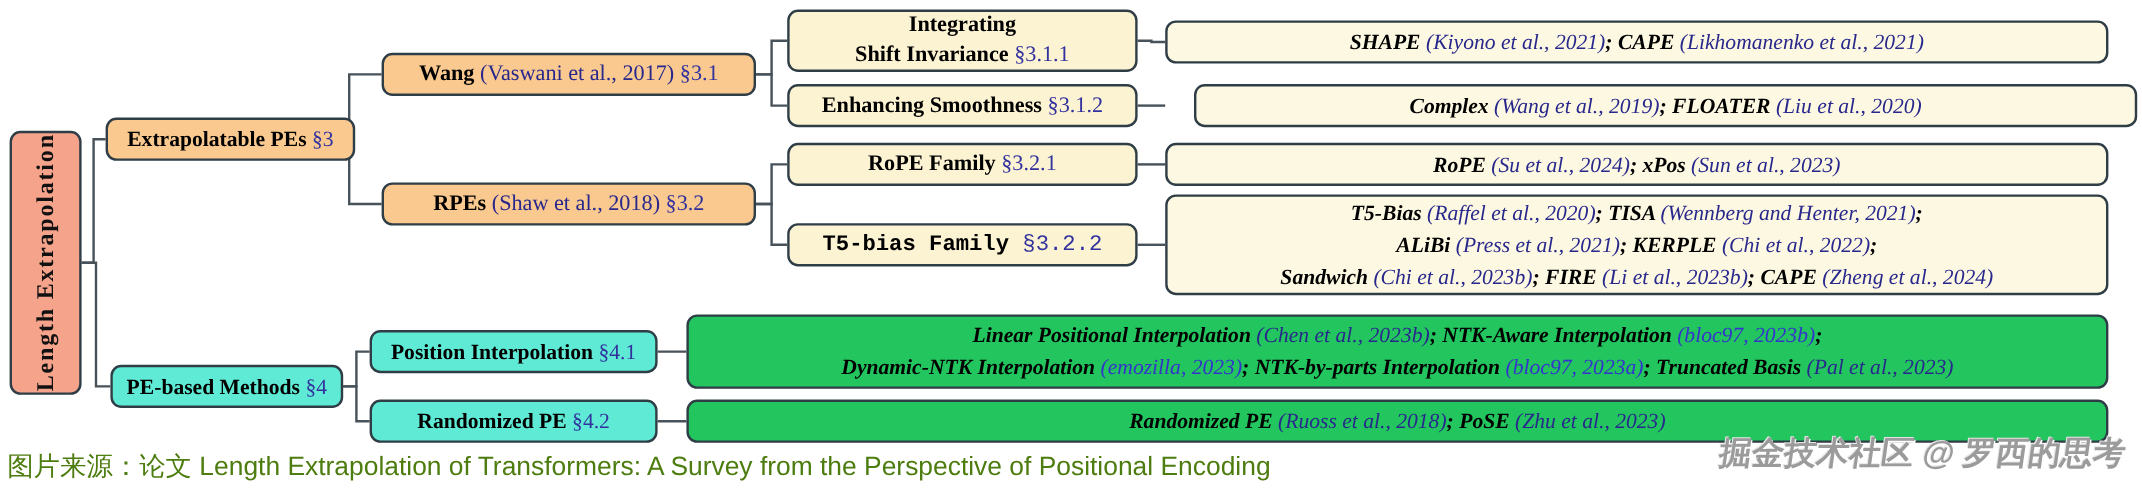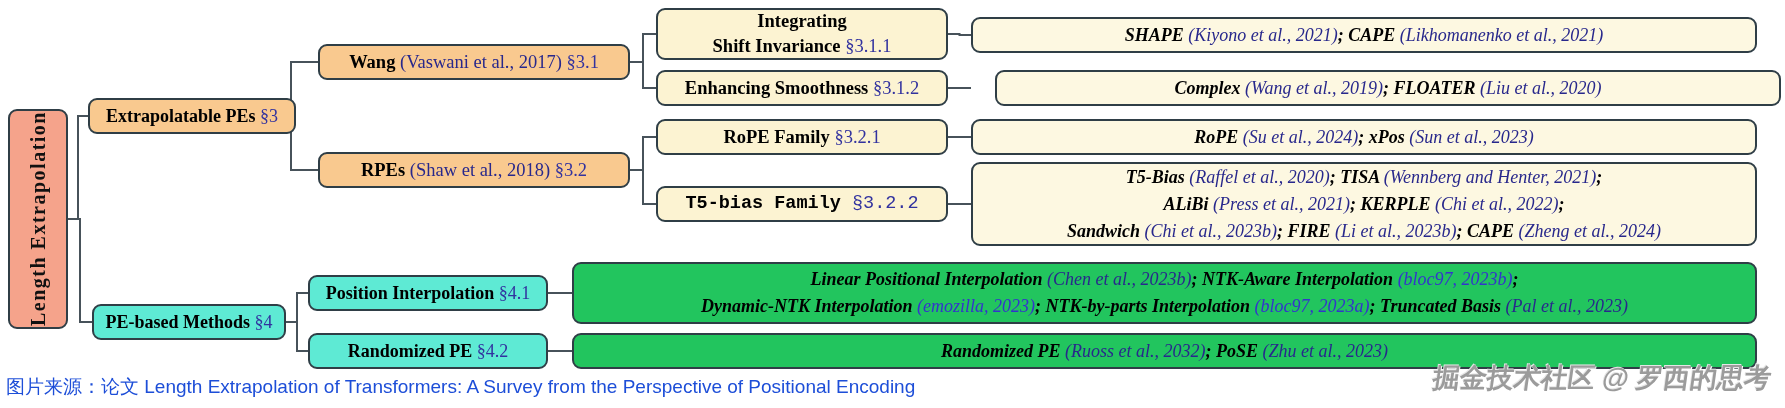--- a/index.html
+++ b/index.html
@@ -17,21 +17,21 @@
   .f-green {background:#22c55e;}
   .leaf{font-size:18px;font-style:italic;}
   .vtext{writing-mode:vertical-rl;transform:rotate(180deg);font-size:20px;font-weight:bold;
          letter-spacing:1.5px;color:#111;}
   .seg-b{font-weight:bold;color:#000;}
   .seg-p{font-weight:bold;color:#000;}
   .seg-c{font-weight:normal;color:#28288c;}
   .seg-s{font-weight:normal;color:#32329f;}
   .seg-l{font-weight:normal;color:#3434cc;}
   #caption{position:absolute;left:6px;top:374px;font-family:"Liberation Sans",sans-serif;
-           font-size:19px;color:#1d4ed8;white-space:nowrap;}
+           font-size:22px;color:#4d7c0f;white-space:nowrap;}
   #watermark{position:absolute;right:14px;top:360px;font-family:"Liberation Sans",sans-serif;
              font-size:27px;font-weight:bold;color:#9b9b9b;transform:skewX(-8deg);
              text-shadow:1px 1px 0 #ffffff,-1px -1px 0 #e6e6e6;white-space:nowrap;}
 </style>
 </head>
 <body>
 
 <div id="canvas">
   <svg id="wires" viewBox="0 0 1785 408">
       <path d="M68 219 H78 V116 H88" fill="none" stroke="#47525a" stroke-width="2"></path>
@@ -110,18 +110,18 @@
 
   <div class="box f-teal" style="left:308px;top:333px;width:240px;height:36px;font-size:18px;">
       <span><span class="seg-b">Randomized PE </span><span class="seg-s">§4.2</span></span>
     </div>
 
   <div class="box f-green leaf" style="left:572px;top:262px;width:1185px;height:62px;line-height:1.5;">
       <span><span class="seg-b">Linear Positional Interpolation</span><span class="seg-p"> </span><span class="seg-c">(Chen et al., 2023b)</span><span class="seg-p">; </span><span class="seg-b">NTK-Aware Interpolation</span><span class="seg-p"> </span><span class="seg-l">(bloc97, 2023b)</span><span class="seg-p">;</span><br><span class="seg-b">Dynamic-NTK Interpolation</span><span class="seg-p"> </span><span class="seg-l">(emozilla, 2023)</span><span class="seg-p">; </span><span class="seg-b">NTK-by-parts Interpolation</span><span class="seg-p"> </span><span class="seg-l">(bloc97, 2023a)</span><span class="seg-p">; </span><span class="seg-b">Truncated Basis</span><span class="seg-p"> </span><span class="seg-c">(Pal et al., 2023)</span></span>
     </div>
 
   <div class="box f-green leaf" style="left:572px;top:333px;width:1185px;height:36px;">
-      <span><span class="seg-b">Randomized PE</span><span class="seg-p"> </span><span class="seg-c">(Ruoss et al., 2032)</span><span class="seg-p">; </span><span class="seg-b">PoSE</span><span class="seg-p"> </span><span class="seg-c">(Zhu et al., 2023)</span></span>
+      <span><span class="seg-b">Randomized PE</span><span class="seg-p"> </span><span class="seg-c">(Ruoss et al., 2018)</span><span class="seg-p">; </span><span class="seg-b">PoSE</span><span class="seg-p"> </span><span class="seg-c">(Zhu et al., 2023)</span></span>
     </div>
 
   <div id="caption">图片来源：论文 Length Extrapolation of Transformers: A Survey from the Perspective of Positional Encoding</div>
   <div id="watermark">掘金技术社区 @ 罗西的思考</div>
 </div>
 
 </body></html>

